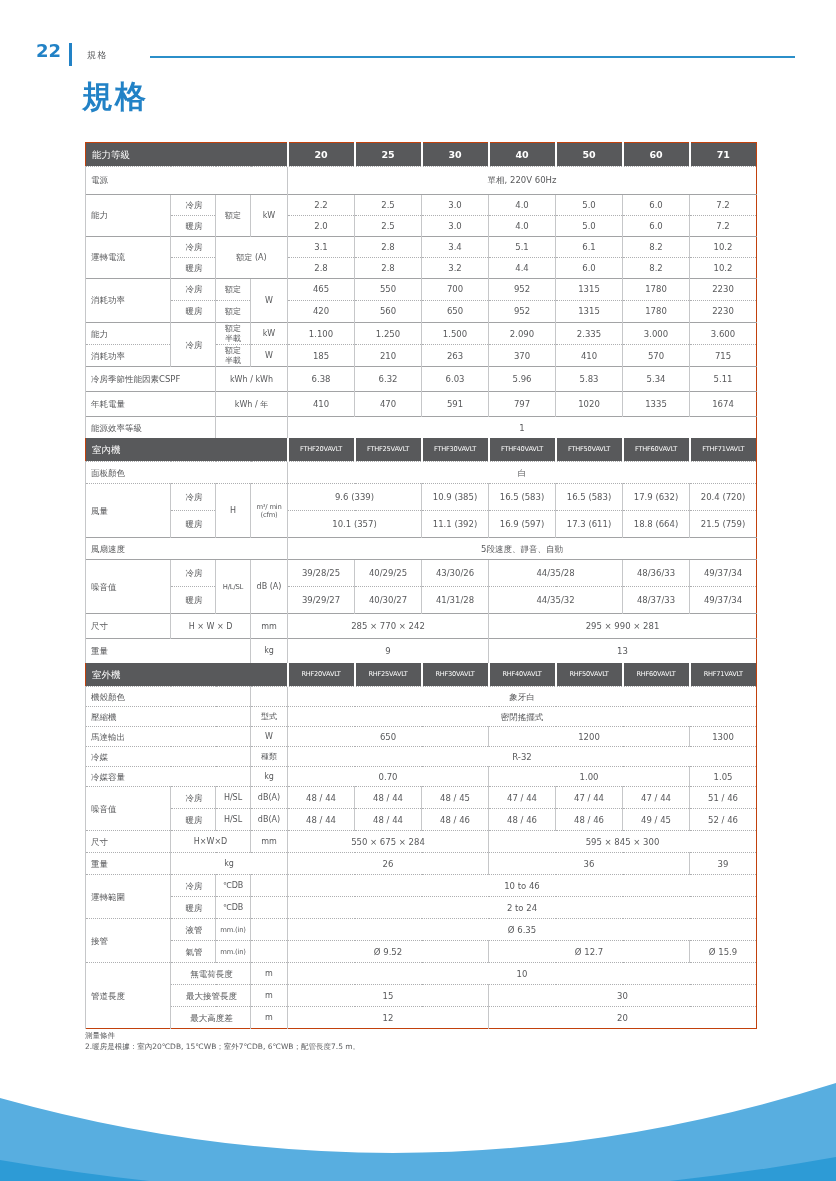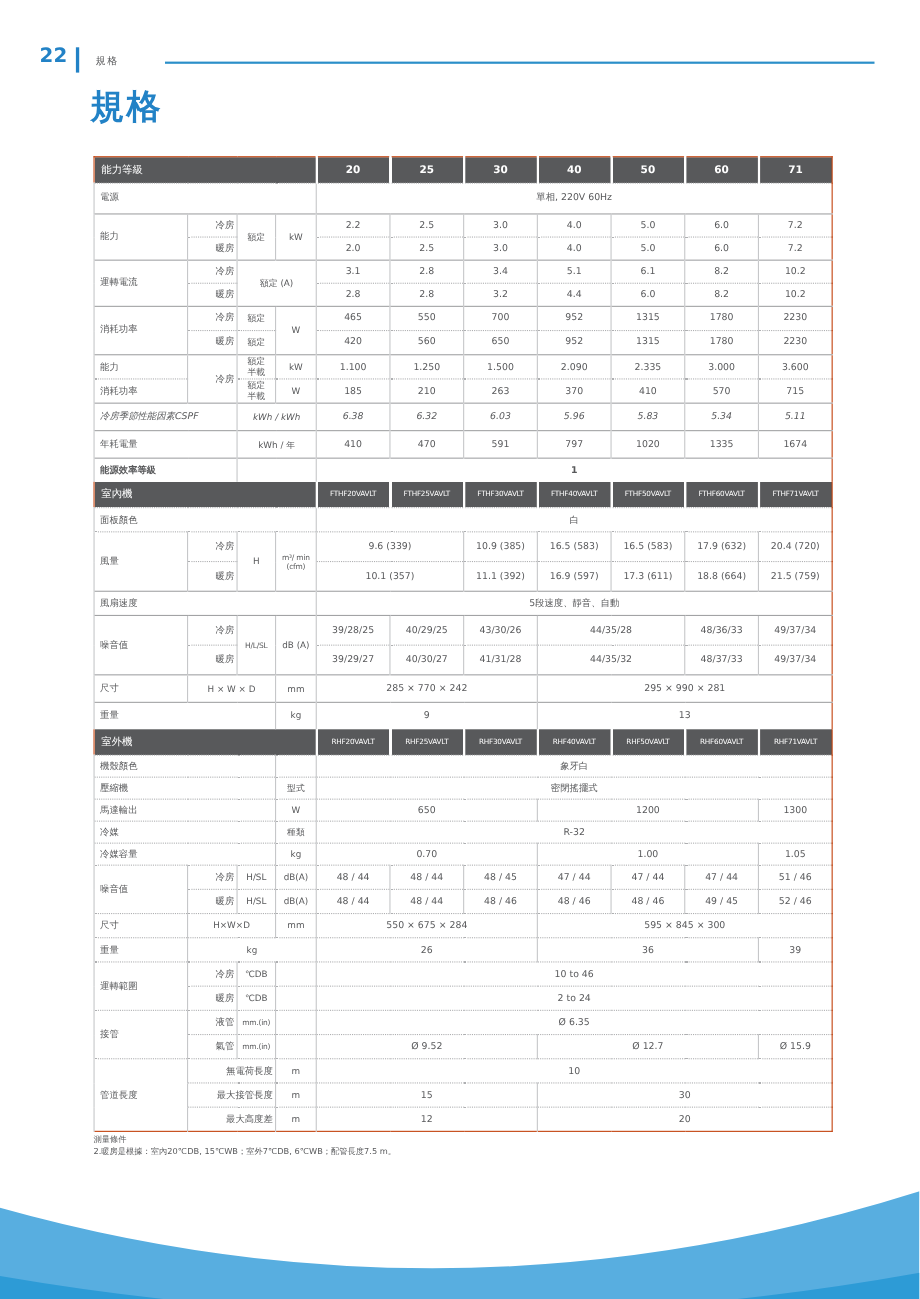--- a/index.html
+++ b/index.html
@@ -20,21 +20,21 @@
   }
   .spec td{
     border-left:1px solid #c6c7c9;
     border-top:1px dotted #aeafb1;
     color:#58595b;text-align:center;vertical-align:middle;
     padding:1px 2px;font-size:8.5px;line-height:1.2;
     white-space:pre-line;overflow:hidden;
   }
   .spec tr.s td{border-top:1px solid #a2a3a5;}
   .spec td.lab{text-align:left;padding-left:5px;}
-  .spec td.sub{text-align:right;padding-left:4px;}
+  .spec td.sub{text-align:center;padding-left:4px;}
   .spec td.unit{font-size:8px;}
   .spec td.sm{font-size:6.8px;letter-spacing:-0.2px;}
   .spec td.hdr{
     background:#58595b;color:#ffffff;text-align:left;padding-left:6px;
     font-size:9.5px;border-top:none;border-left:none;
   }
   .spec td.num{
     background:#58595b;color:#ffffff;font-weight:bold;font-size:9.5px;
     border-left:2px solid #ffffff;border-top:none;
   }
@@ -172,21 +172,21 @@
 半載</td>
         <td class="unit">W</td>
         <td class="val">185</td>
         <td class="val">210</td>
         <td class="val">263</td>
         <td class="val">370</td>
         <td class="val">410</td>
         <td class="val">570</td>
         <td class="val">715</td>
       </tr>
-      <tr class="s" style="height: 25px; font-style: italic;">
+      <tr class="s" style="height: 25px;">
         <td colspan="2" class="lab">冷房季節性能因素CSPF</td>
         <td colspan="2" class="unit">kWh / kWh</td>
         <td class="val">6.38</td>
         <td class="val">6.32</td>
         <td class="val">6.03</td>
         <td class="val">5.96</td>
         <td class="val">5.83</td>
         <td class="val">5.34</td>
         <td class="val">5.11</td>
       </tr>
@@ -194,21 +194,21 @@
         <td colspan="2" class="lab">年耗電量</td>
         <td colspan="2" class="unit">kWh / 年</td>
         <td class="val">410</td>
         <td class="val">470</td>
         <td class="val">591</td>
         <td class="val">797</td>
         <td class="val">1020</td>
         <td class="val">1335</td>
         <td class="val">1674</td>
       </tr>
-      <tr class="s" style="height: 21px; font-weight: bold;">
+      <tr class="s" style="height: 21px;">
         <td colspan="2" class="lab">能源效率等級</td>
         <td colspan="2" class="unit"></td>
         <td colspan="7" class="val">1</td>
       </tr>
       <tr style="height: 24px;">
         <td colspan="4" class="hdr">室內機</td>
         <td class="model">FTHF20VAVLT</td>
         <td class="model">FTHF25VAVLT</td>
         <td class="model">FTHF30VAVLT</td>
         <td class="model">FTHF40VAVLT</td>

